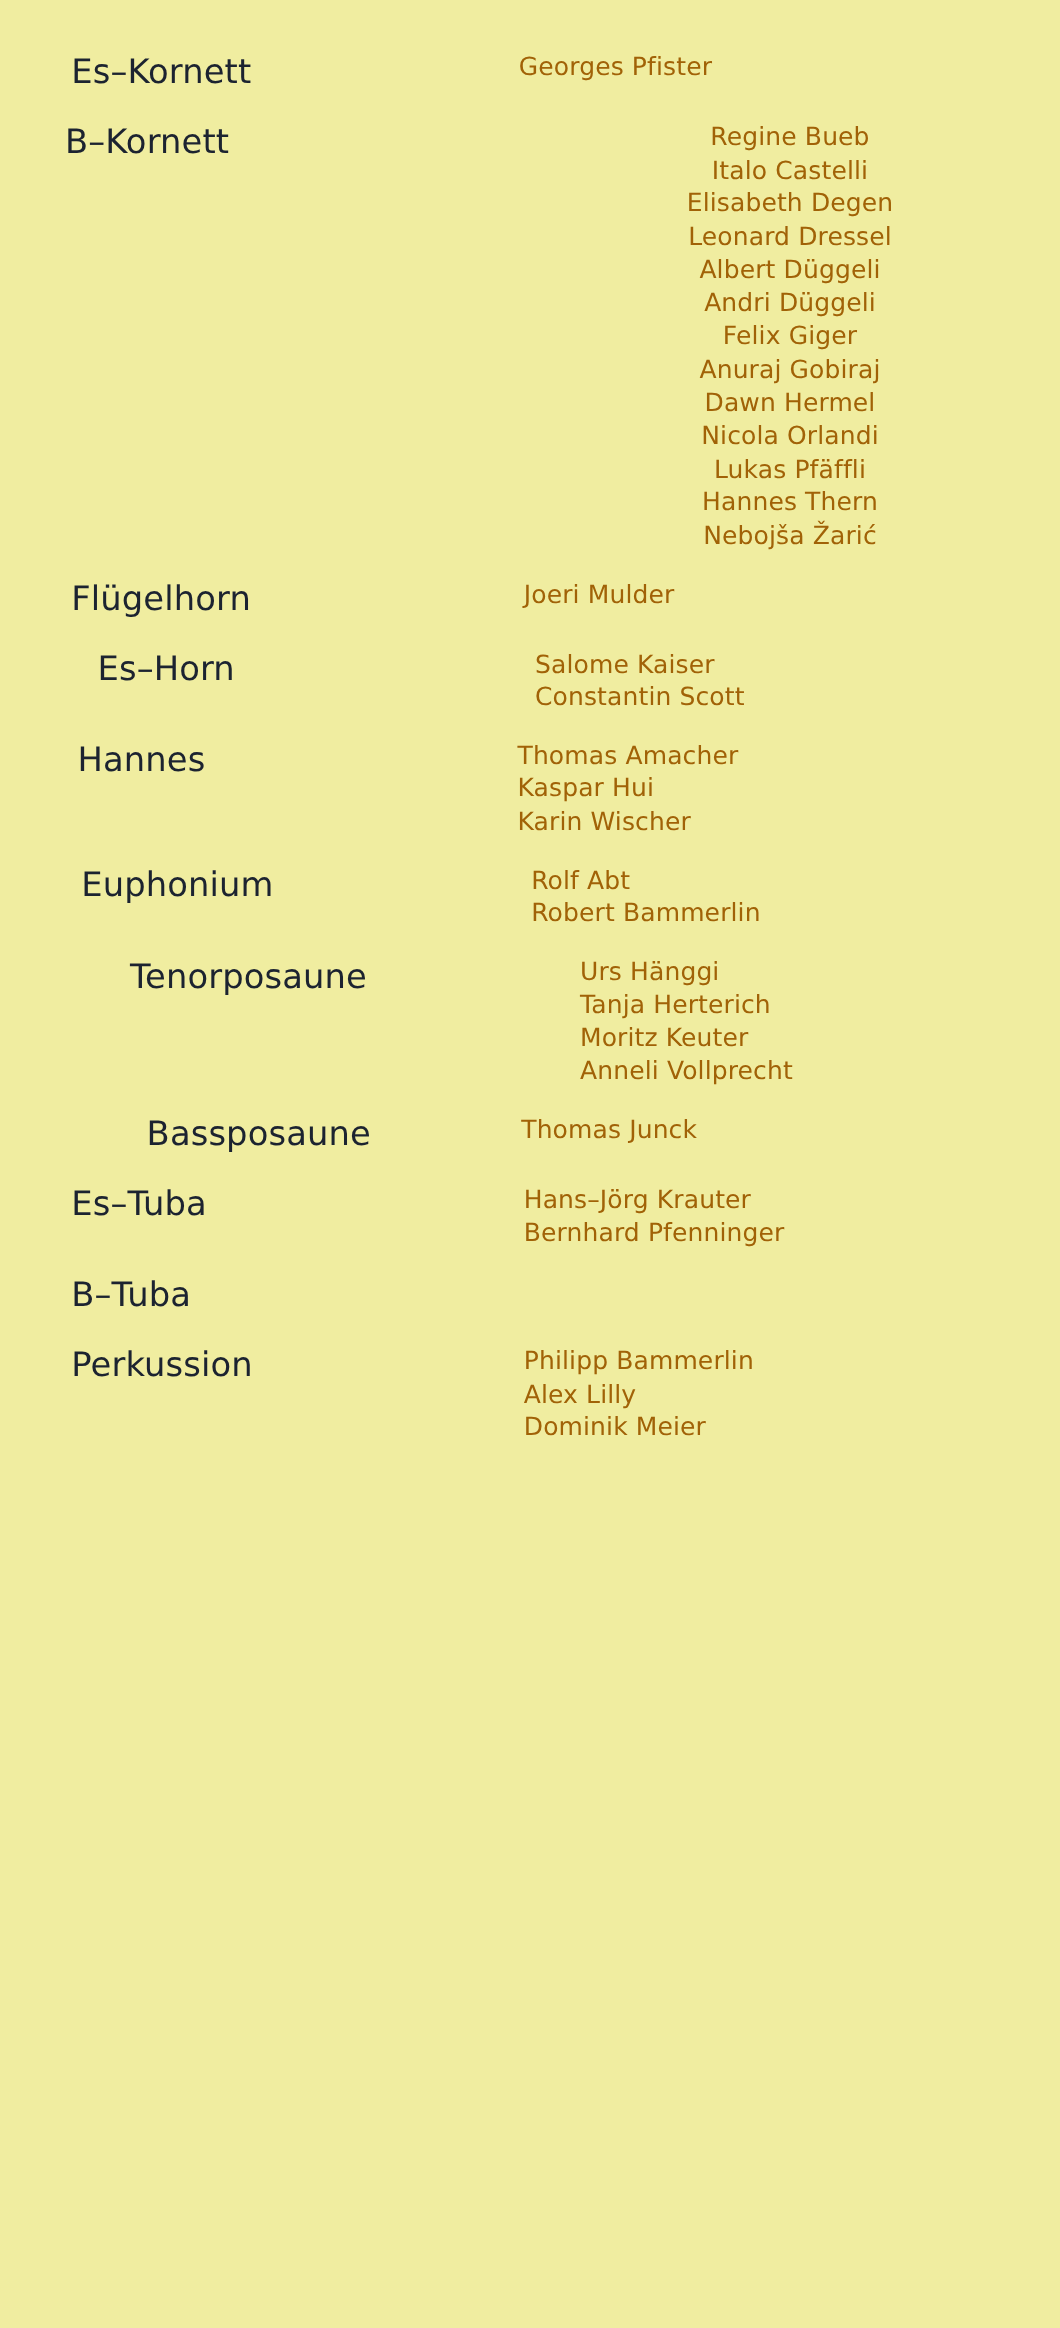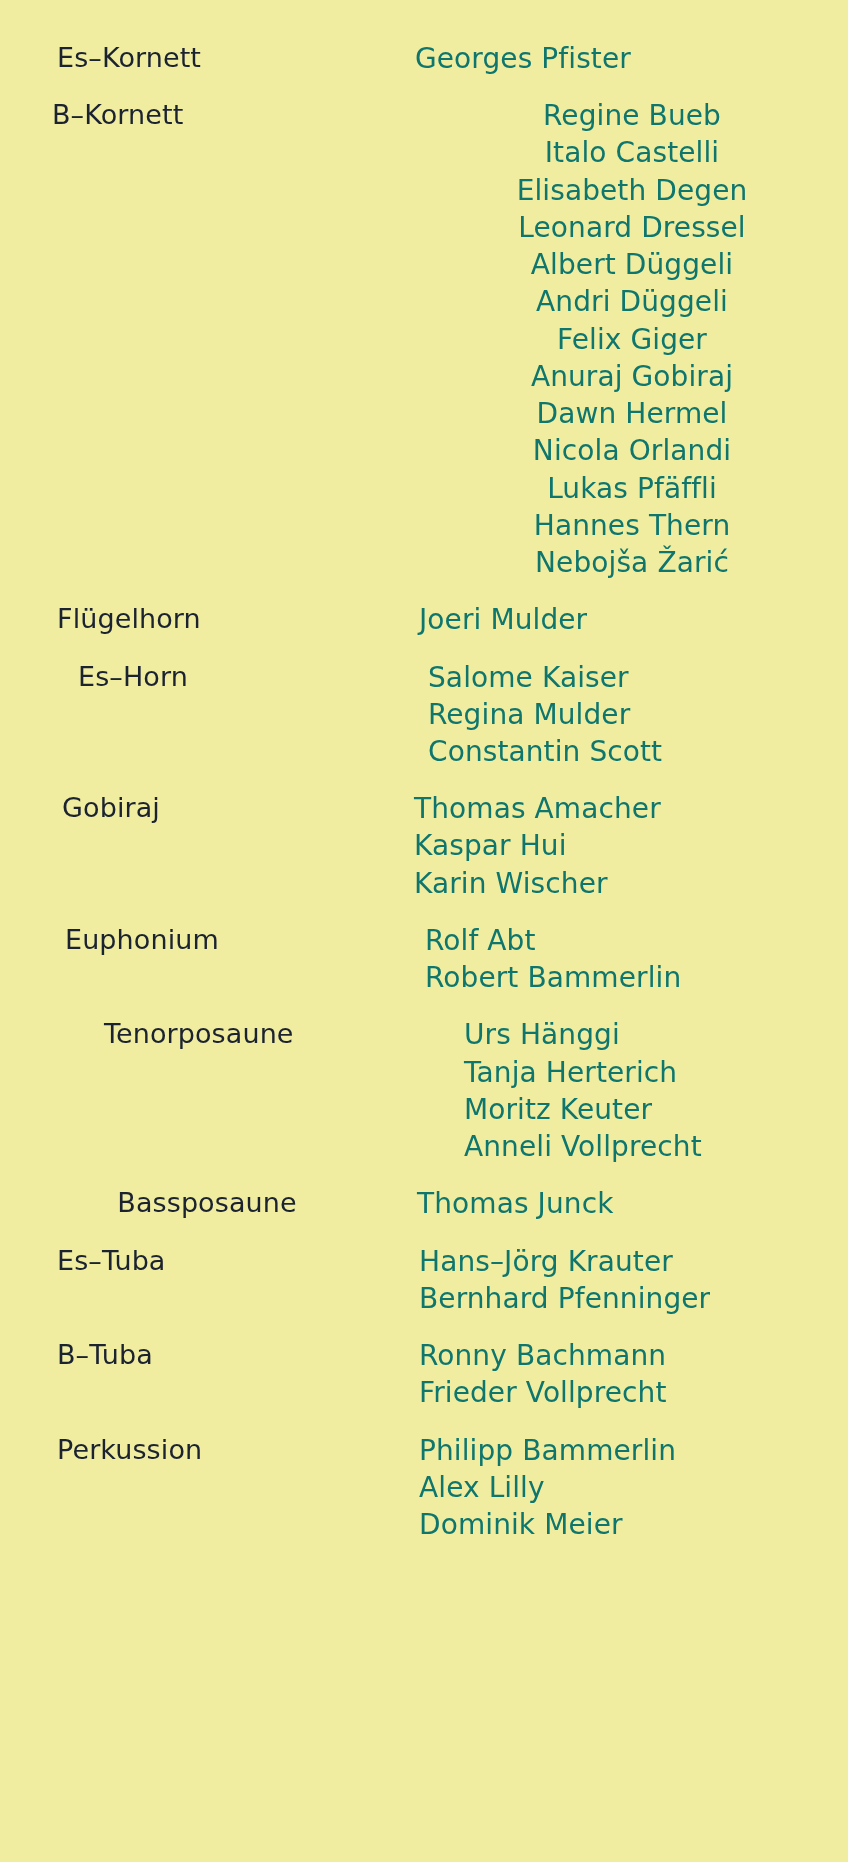--- a/index.html
+++ b/index.html
@@ -39,24 +39,24 @@
     line-height: 1.33;
     letter-spacing: 0.1px;
     color: #1c2330;
     white-space: nowrap;
   }
   .members {
     flex: 1 1 auto;
     padding-left: 10px;
   }
   .member {
-    font-size: 28px;
+    font-size: 20px;
     line-height: 1.33;
     letter-spacing: 0.1px;
-    color: #0f766e;
+    color: #a16207;
     white-space: nowrap;
   }
   
   .g0 .group-label { padding-left: 57px; }
   .g0 .members { padding-left: 58px; }
   .g1 .group-label { padding-left: 52px; }
   .g1 .members { padding-left: 64px; text-align: center; }
   .g2 .group-label { padding-left: 57px; }
   .g2 .members { padding-left: 62px; }
   .g3 .group-label { padding-left: 78px; }
@@ -112,27 +112,26 @@
       <div class="group-label">Flügelhorn</div>
       <div class="members">
         <div class="member">Joeri Mulder</div>
       </div>
     </div>
 
     <div class="group g3">
       <div class="group-label">Es–Horn</div>
       <div class="members">
         <div class="member">Salome Kaiser</div>
-        <div class="member">Regina Mulder</div>
         <div class="member">Constantin Scott</div>
       </div>
     </div>
 
     <div class="group g4">
-      <div class="group-label">Gobiraj</div>
+      <div class="group-label">Hannes</div>
       <div class="members">
         <div class="member">Thomas Amacher</div>
         <div class="member">Kaspar Hui</div>
         <div class="member">Karin Wischer</div>
       </div>
     </div>
 
     <div class="group g5">
       <div class="group-label">Euphonium</div>
       <div class="members">
@@ -161,24 +160,20 @@
     <div class="group g8">
       <div class="group-label">Es–Tuba</div>
       <div class="members">
         <div class="member">Hans–Jörg Krauter</div>
         <div class="member">Bernhard Pfenninger</div>
       </div>
     </div>
 
     <div class="group g9">
       <div class="group-label">B–Tuba</div>
-      <div class="members">
-        <div class="member">Ronny Bachmann</div>
-        <div class="member">Frieder Vollprecht</div>
-      </div>
     </div>
 
     <div class="group g10">
       <div class="group-label">Perkussion</div>
       <div class="members">
         <div class="member">Philipp Bammerlin</div>
         <div class="member">Alex Lilly</div>
         <div class="member">Dominik Meier</div>
       </div>
     </div>

